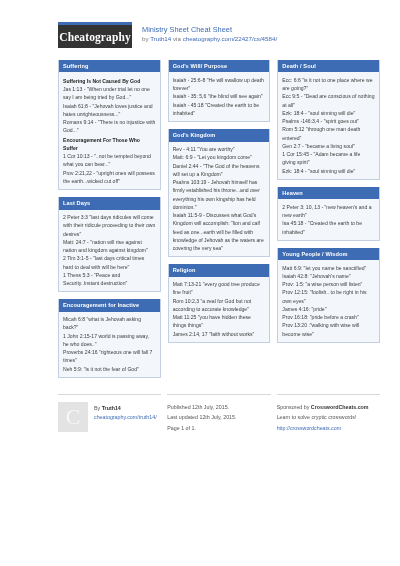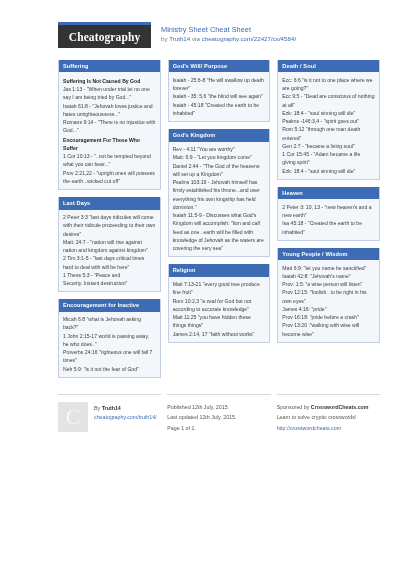--- a/index.html
+++ b/index.html
@@ -24,21 +24,21 @@
   }
 
   
   .header {
     display: flex;
     align-items: flex-start;
     margin-bottom: 12px;
     padding-left: 40px;
   }
   .logo {
-    width: 93px;
+    width: 74px;
     height: 26px;
     background: #333333;
     border-top: 3px solid #3d6cb5;
     color: #ffffff;
     font-family: "Liberation Serif", serif;
     font-size: 11.5px;
     font-weight: bold;
     display: flex;
     align-items: center;
     justify-content: center;

